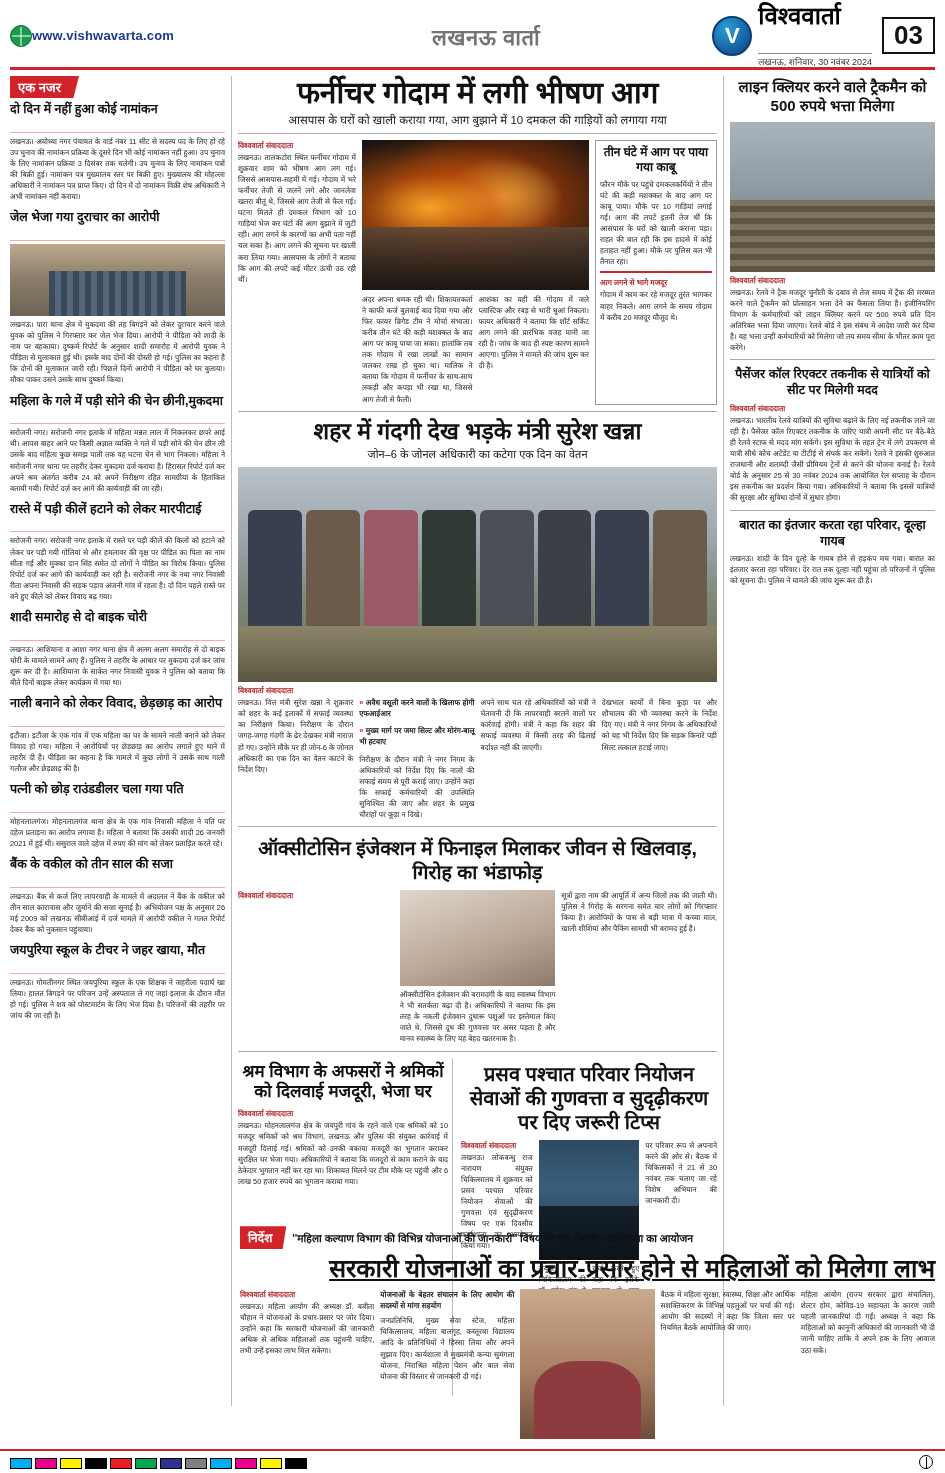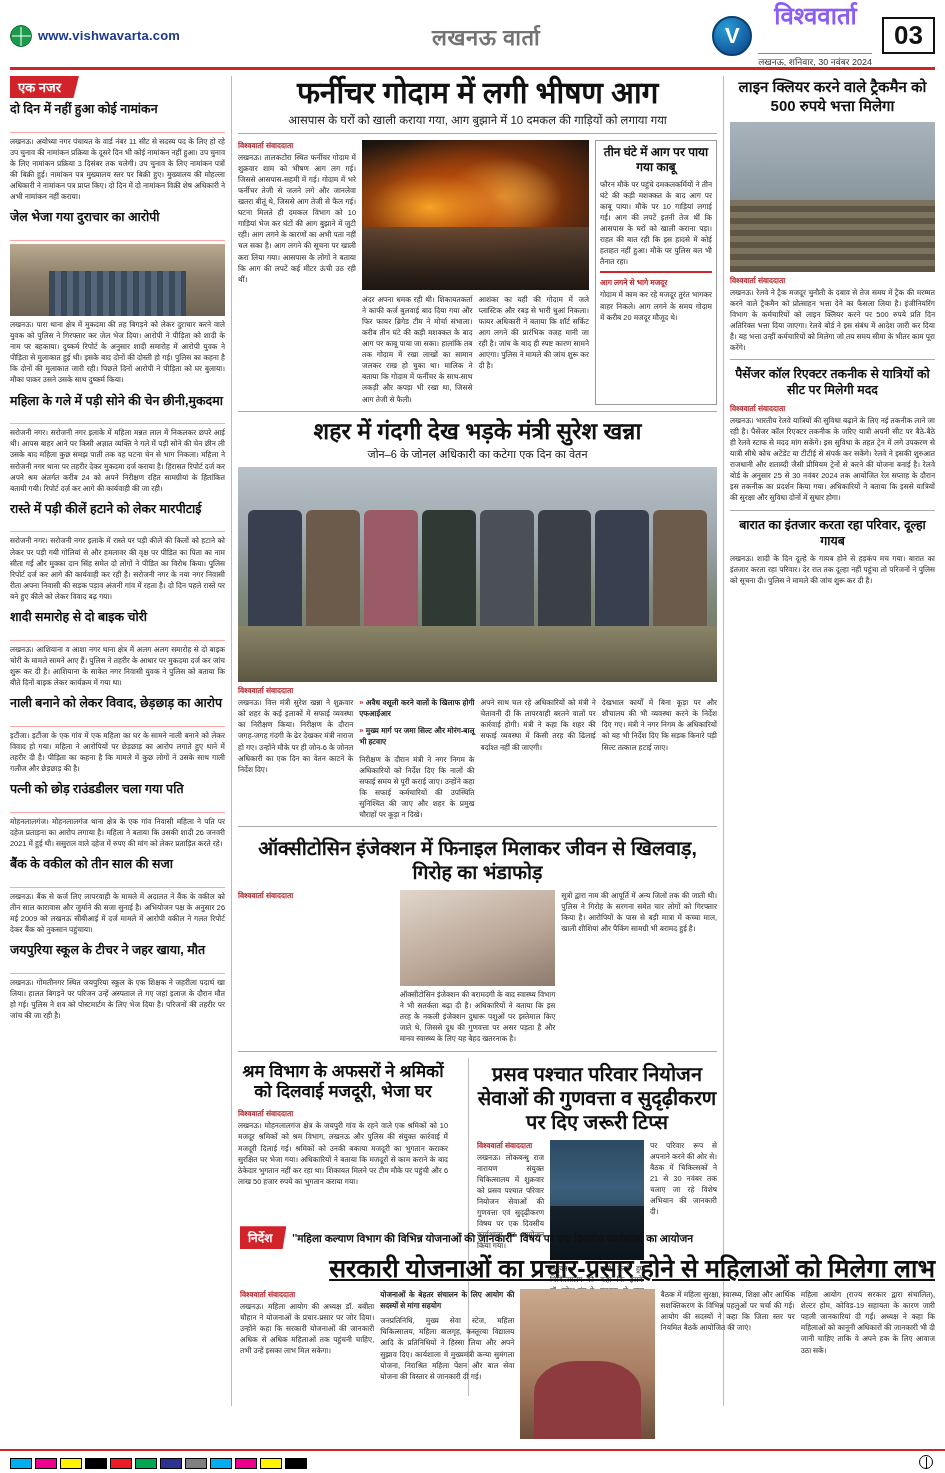--- a/index.html
+++ b/index.html
@@ -18,21 +18,21 @@
     padding: 8px 10px 0 10px;
   }
 
   
   .masthead {
     display: flex; align-items: center; justify-content: space-between;
     border-bottom: 3px solid #d3232a;
     padding-bottom: 4px;
     height: 62px;
   }
-  .mh-left { display:flex; align-items:center; gap:6px; width: 250px; }
+  .mh-left { display:flex; align-items:center; width: 250px; }
   .globe {
     width: 22px; height: 22px; border-radius: 50%;
     background: #1a9b4c; border: 1px solid #0d6b33;
     position: relative; flex: none;
   }
   .globe::before {
     content:""; position:absolute; left:50%; top:1px; width:1px; height:19px;
     background:#fff; transform:translateX(-50%);
   }
   .globe::after {
@@ -46,21 +46,21 @@
   }
   .mh-right { display:flex; align-items:center; gap:10px; }
   .logo-block { display:flex; align-items:center; gap:6px;}
   .logo-circle {
     width:40px;height:40px;border-radius:50%;
     background: radial-gradient(circle at 35% 30%, #2a9fd8, #135a9c 70%, #0a3f73);
     display:flex;align-items:center;justify-content:center;
     color:#fff;font-weight:bold;font-size:22px;
     border:2px solid #0a3f73;
   }
-  .brand-name { font-size:24px;font-weight:bold;color:#8b5cf6;line-height:1.05;margin-left:16px;}
+  .brand-name { font-size:24px;font-weight:bold;color:#000000;line-height:1.05;}
   .brand-sub { font-size:9px;color:#333;text-align:center;border-top:1px solid #888;padding-top:1px;margin-top:24px;}
   .page-num {
     border:2px solid #111; padding:2px 10px; font-size:26px; font-weight:bold;
     line-height:1.1;
   }
 
   
   .content {
     display: flex;
     gap: 6px;
@@ -340,21 +340,21 @@
               <div class="hand-photo"></div>
               <div class="txtcol" style="margin-top:3px">ऑक्सीटोसिन इंजेक्शन की बरामदगी के बाद स्वास्थ्य विभाग ने भी सतर्कता बढ़ा दी है। अधिकारियों ने बताया कि इस तरह के नकली इंजेक्शन दुधारू पशुओं पर इस्तेमाल किए जाते थे, जिससे दूध की गुणवत्ता पर असर पड़ता है और मानव स्वास्थ्य के लिए यह बेहद खतरनाक है।</div>
             </div>
             <div class="txtcol" style="flex:1">सूत्रों द्वारा नाम की आपूर्ति में अन्य जिलों तक की जाती थी। पुलिस ने गिरोह के सरगना समेत चार लोगों को गिरफ्तार किया है। आरोपियों के पास से बड़ी मात्रा में कच्चा माल, खाली शीशियां और पैकिंग सामग्री भी बरामद हुई है।</div>
           </div>
         </div>
       </div>
 
       <div class="rule"></div>
 
-      <div style="display:flex;gap:20px">
+      <div style="display:flex;gap:4px">
         <div style="width:210px">
           <h2 class="head4">श्रम विभाग के अफसरों ने श्रमिकों को दिलवाई मजदूरी, भेजा घर</h2>
           <div class="byline">विश्ववार्ता संवाददाता</div>
           <div class="txtcol">लखनऊ। मोहनलालगंज क्षेत्र के जयपुरी गांव के रहने वाले एक श्रमिकों को 10 मजदूर श्रमिकों को श्रम विभाग, लखनऊ और पुलिस की संयुक्त कार्रवाई में मजदूरी दिलाई गई। श्रमिकों को उनकी बकाया मजदूरी का भुगतान कराकर सुरक्षित घर भेजा गया। अधिकारियों ने बताया कि मजदूरों से काम कराने के बाद ठेकेदार भुगतान नहीं कर रहा था। शिकायत मिलने पर टीम मौके पर पहुंची और 6 लाख 50 हजार रुपये का भुगतान कराया गया।</div>
         </div>
         <div style="flex:1;border-left:1px solid #bbb;padding-left:8px">
           <h2 class="head5">प्रसव पश्चात परिवार नियोजन सेवाओं की गुणवत्ता व सुदृढ़ीकरण पर दिए जरूरी टिप्स</h2>
           <div class="mid-grid">
             <div style="flex:1">
               <div class="byline">विश्ववार्ता संवाददाता</div>

